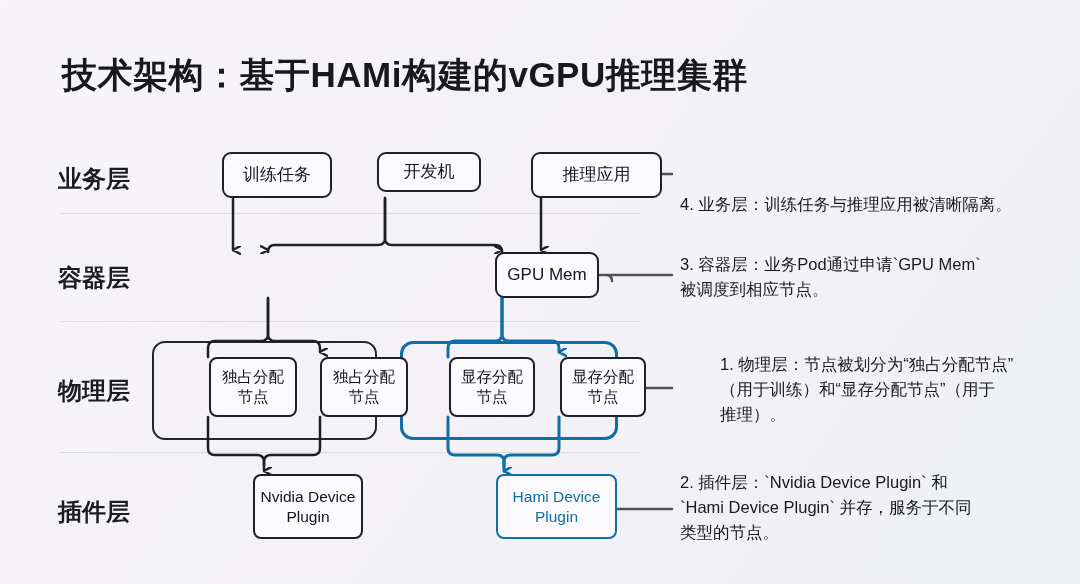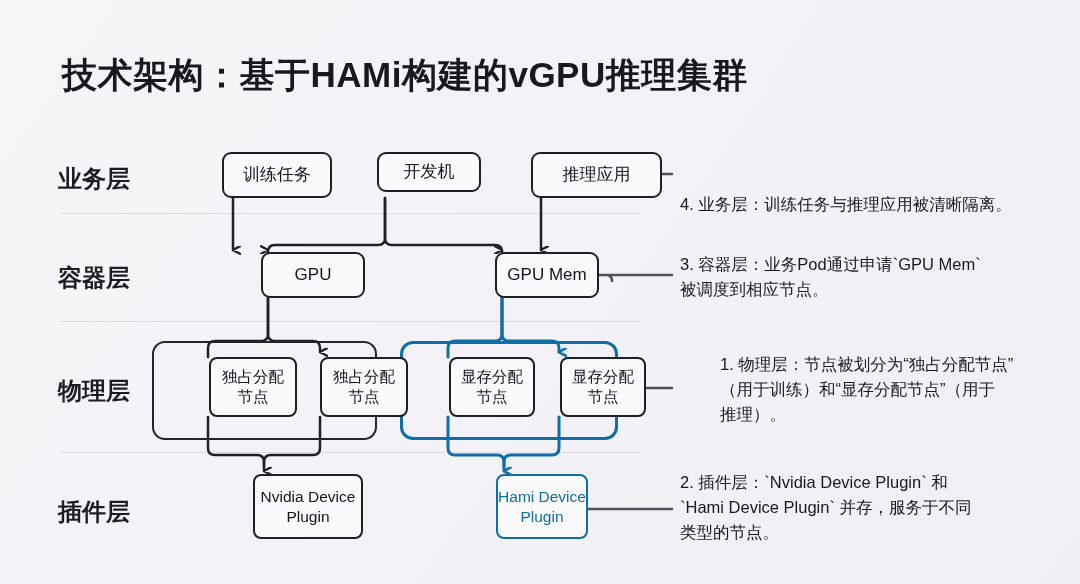--- a/index.html
+++ b/index.html
@@ -161,38 +161,37 @@
       <path d="M556,275 L606,275 Q612,275 612,281 L612,281 M606,275 L672,275"></path>
       <path d="M620,388 L672,388"></path>
       <path d="M556,509 L672,509"></path>
     </g>
   </svg>
 
   <div class="node" style="left: 178px; top: 152px; width: 110px; height: 46px; white-space: pre-line;">训练任务</div>
   <div class="node" style="left: 333px; top: 152px; width: 104px; height: 40px; white-space: pre-line;">开发机</div>
   <div class="node" style="left: 487px; top: 152px; width: 131px; height: 46px; white-space: pre-line;">推理应用</div>
 
-  <div class="node" style="left: 217px; top: 252px; width: 104px; height: 46px; white-space: pre-line;">GPU</div>
   <div class="node" style="left: 451px; top: 252px; width: 104px; height: 46px; white-space: pre-line;">GPU Mem</div>
 
   <div class="group-frame" style="left:152px; top:341px; width:225px; height:99px;"></div>
   <div class="group-frame blue" style="left:400px; top:341px; width:218px; height:99px;"></div>
 
   <div class="node small" style="left: 165px; top: 357px; width: 88px; height: 60px; white-space: pre-line;">独占分配
 节点</div>
   <div class="node small" style="left: 276px; top: 357px; width: 88px; height: 60px; white-space: pre-line;">独占分配
 节点</div>
   <div class="node small" style="left: 405px; top: 357px; width: 86px; height: 60px; white-space: pre-line;">显存分配
 节点</div>
   <div class="node small" style="left: 516px; top: 357px; width: 86px; height: 60px; white-space: pre-line;">显存分配
 节点</div>
 
   <div class="node small" style="left: 209px; top: 474px; width: 110px; height: 65px; white-space: pre-line;">Nvidia Device
 Plugin</div>
-  <div class="node small blue" style="left: 452px; top: 474px; width: 92px; height: 65px; white-space: pre-line;">Hami Device
+  <div class="node small blue" style="left: 452px; top: 474px; width: 121px; height: 65px; white-space: pre-line;">Hami Device
 Plugin</div>
 
   <div class="note" style="left: 680px; top: 161px; white-space: pre-line; margin-top: 31px;">4. 业务层：训练任务与推理应用被清晰隔离。</div>
   <div class="note" style="left: 680px; top: 252px; white-space: pre-line;">3. 容器层：业务Pod通过申请`GPU Mem`
 被调度到相应节点。</div>
   <div class="note" style="left: 720px; top: 352px; white-space: pre-line;">1. 物理层：节点被划分为“独占分配节点”
 （用于训练）和“显存分配节点”（用于
 推理）。</div>
   <div class="note" style="left: 680px; top: 470px; white-space: pre-line;">2. 插件层：`Nvidia Device Plugin` 和
 `Hami Device Plugin` 并存，服务于不同

